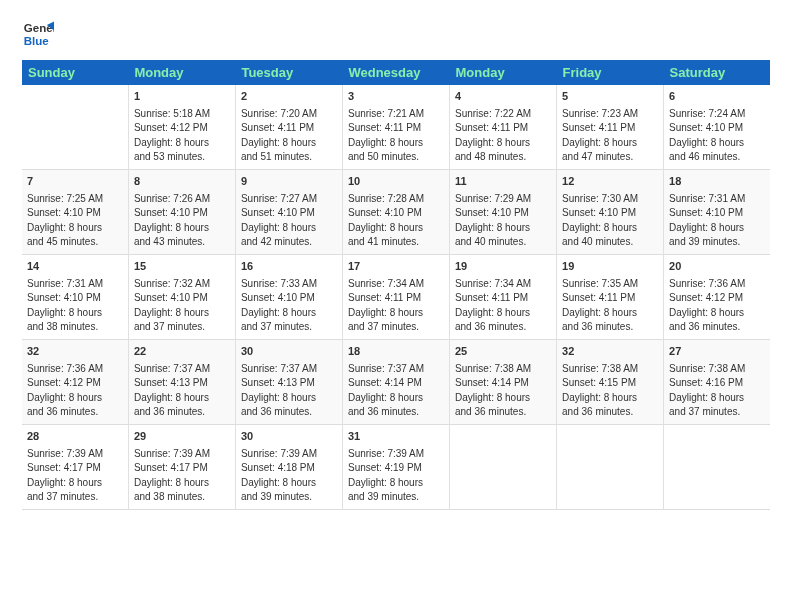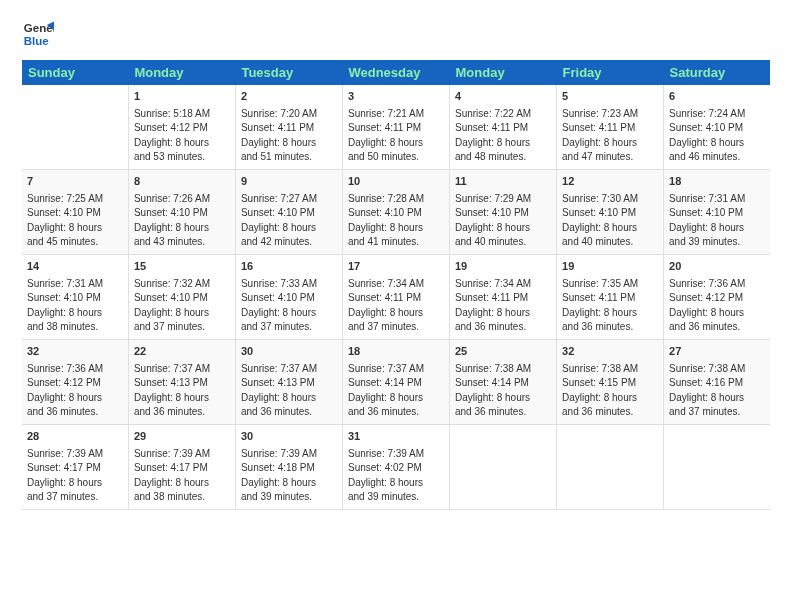--- a/index.html
+++ b/index.html
@@ -397,21 +397,21 @@
               <div>Sunrise: 7:39 AM</div>
               <div>Sunset: 4:18 PM</div>
               <div>Daylight: 8 hours</div>
               <div>and 39 minutes.</div>
             </div>
           </td>
           <td>
             <span class="day-num">31</span>
             <div class="cell-content">
               <div>Sunrise: 7:39 AM</div>
-              <div>Sunset: 4:02 PM</div>
+              <div>Sunset: 4:19 PM</div>
               <div>Daylight: 8 hours</div>
               <div>and 39 minutes.</div>
             </div>
           </td>
           <td></td>
           <td></td>
           <td></td>
         </tr>
       </tbody>
   </table>

